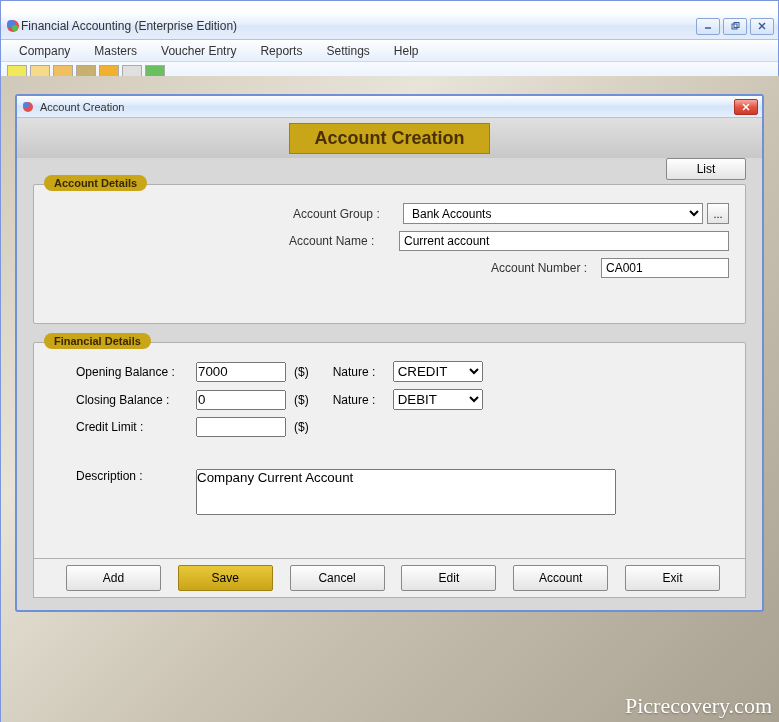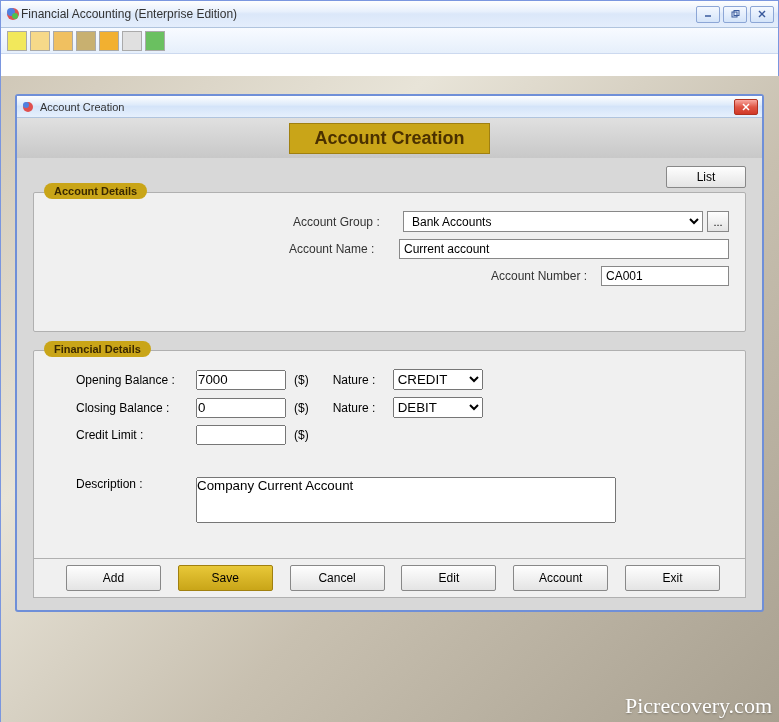--- a/index.html
+++ b/index.html
@@ -1,20 +1,20 @@
 <!DOCTYPE html>
 <html><head>
 <meta charset="utf-8">
 <style>
 * { box-sizing: border-box; margin: 0; padding: 0; font-family: Tahoma, Arial, sans-serif; }
 body { width: 779px; height: 722px; background: linear-gradient(135deg, #d0c8b8 0%, #e8e4d8 30%, #c8c0b0 60%, #888078 100%); overflow: hidden; position: relative; }
 
 
 .outer-window { position: absolute; top: 0; left: 0; width: 779px; height: 722px; border: 1px solid #7a96df; background: #fff; }
-.outer-titlebar { height: 27px; background: linear-gradient(#fefefe, #e8f0fc 40%, #dbe7f9 50%, #e4eefc); border-bottom: 1px solid #b0c4de; display: flex; align-items: center; padding: 0 4px; }
+.outer-titlebar { height: 27px; background: linear-gradient(#fefefe, #e8f0fc 40%, #dbe7f9 50%, #e4eefc); border-bottom: 1px solid #b0c4de; display: flex; align-items: center; padding: 0 4px; margin-top: 12px; }
 .outer-titlebar .title-text { font-size: 12px; color: #333; flex: 1; }
 .win-btns { display: flex; gap: 3px; }
 .win-btn { width: 24px; height: 17px; border: 1px solid #8ca6d6; border-radius: 2px; background: linear-gradient(#f4f8ff,#d4e4f9); display: flex; align-items: center; justify-content: center; font-size: 10px; color: #3a5a9c; cursor: default; }
 .win-btn svg { width: 10px; height: 10px; }
 
 .menubar { height: 22px; background: linear-gradient(#fdfefe,#e6effb); display: flex; align-items: center; padding: 0 8px; gap: 4px; font-size: 12px; border-bottom: 1px solid #ccd9ef; }
 .menubar .menu-item { padding: 2px 10px; color: #333; cursor: default; }
 
 .toolbar { height: 26px; background: linear-gradient(#f8fbff,#e6effb); display: flex; align-items: center; padding: 0 6px; gap: 3px; border-bottom: 1px solid #ccd9ef; }
 .tool-icon { width: 20px; height: 20px; border: 1px solid #aaa; display: flex; align-items: center; justify-content: center; font-size: 11px; cursor: default; }
@@ -31,21 +31,21 @@
 
 .inner-window { position: absolute; top: 18px; left: 14px; width: 749px; height: 518px; border: 2px solid #6f8fd8; background: #d8d8d8; border-radius: 3px; }
 .inner-titlebar { height: 22px; background: linear-gradient(#fdfefe,#e0ecfb 40%,#d4e4f9 50%,#e6f0fd); display: flex; align-items: center; padding: 0 4px; border-bottom: 1px solid #b0c4de; }
 .inner-titlebar .dlg-icon { width: 14px; height: 14px; margin-right: 5px; }
 .inner-titlebar .dlg-title { font-size: 11px; color: #333; flex: 1; }
 .close-btn { width: 24px; height: 16px; background: linear-gradient(#f8a8a0,#e05545 50%,#d03828); border: 1px solid #b03020; border-radius: 2px; display: flex; align-items: center; justify-content: center; color: #fff; font-weight: bold; font-size: 10px; cursor: default; }
 
 .banner-area { height: 40px; background: linear-gradient(#e0e0e0,#c8c8c8); display: flex; align-items: center; justify-content: center; }
 .banner-title { background: #c9a518; padding: 4px 24px; font-size: 18px; font-weight: bold; color: #4a3000; border: 1px solid #a08010; }
 
-.dialog-body { padding: 8px 16px 0 16px; position: relative; }
+.dialog-body { padding: 0 16px 0 16px; position: relative; }
 
 .list-btn-row { display: flex; justify-content: flex-end; margin-bottom: 4px; }
 .list-btn { width: 80px; height: 22px; font-size: 12px; background: linear-gradient(#fefefe,#e4e4e4); border: 1px solid #888; border-radius: 2px; cursor: default; }
 
 .fieldset { border: 1px solid #b0b0b0; background: #f0f0f0; border-radius: 2px; padding: 18px 16px 14px 32px; position: relative; margin-bottom: 18px; }
 .fs1 { height: 140px; }
 .fs2 { height: 218px; }
 .legend { position: absolute; top: -10px; left: 10px; background: #c9a518; padding: 2px 10px; border-radius: 8px; font-size: 11px; color: #3a2800; font-weight: bold; }
 
 .form-row { display: flex; align-items: center; margin-bottom: 7px; font-size: 12px; color: #333; justify-content: flex-end; }
@@ -98,20 +98,28 @@
         </div>
       <div class="win-btn">
           <svg viewBox="0 0 10 10">
             <line x1="2" y1="2" x2="8" y2="8" stroke="#3a5a9c" stroke-width="1.5"></line>
             <line x1="8" y1="2" x2="2" y2="8" stroke="#3a5a9c" stroke-width="1.5"></line>
           </svg>
         </div>
     </div>
   </div>
 
+  <div class="menubar">
+    <span class="menu-item">Company</span>
+    <span class="menu-item">Masters</span>
+    <span class="menu-item">Voucher Entry</span>
+    <span class="menu-item">Reports</span>
+    <span class="menu-item">Settings</span>
+    <span class="menu-item">Help</span>
+  </div>
 
   <div class="toolbar">
     <div class="tool-icon ti1"></div>
     <div class="tool-icon ti2"></div>
     <div class="tool-icon ti3"></div>
     <div class="tool-icon ti4"></div>
     <div class="tool-icon ti5"></div>
     <div class="tool-icon ti6"></div>
     <div class="tool-icon ti7"></div>
   </div>

